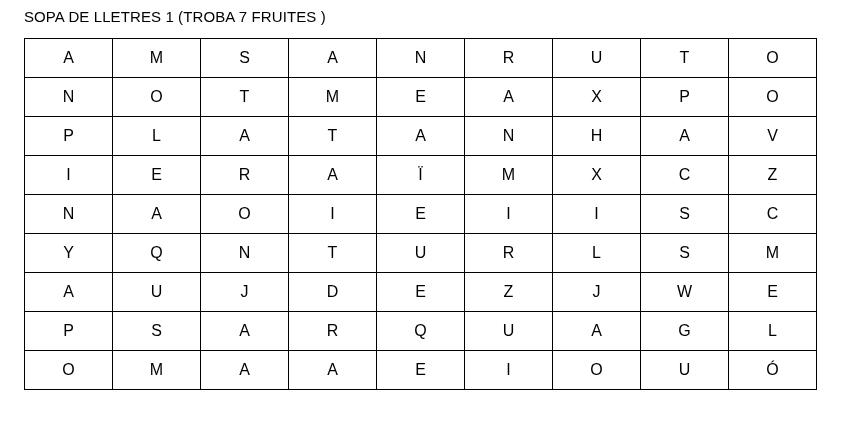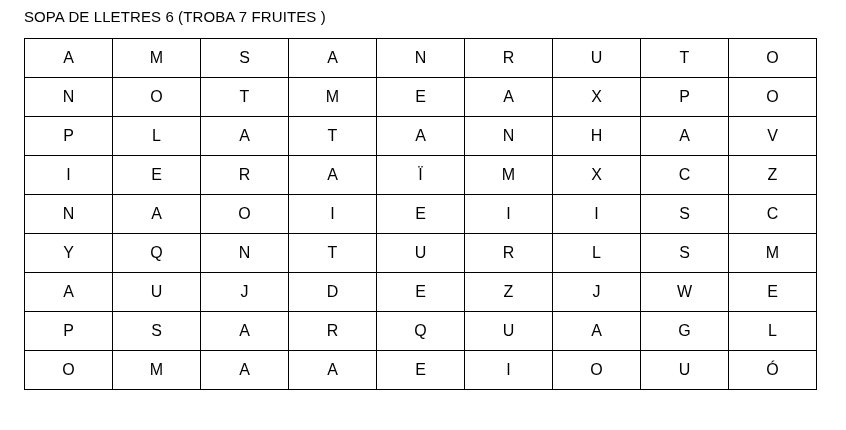--- a/index.html
+++ b/index.html
@@ -49,21 +49,21 @@
     font-family: "Liberation Sans", sans-serif;
     color: #000000;
     padding: 0;
   }
 </style>
 </head>
 <body>
 
 <div class="page">
 
-  <div class="title">SOPA DE LLETRES 6 (TROBA 7 FRUITES )</div>
+  <div class="title">SOPA DE LLETRES 1 (TROBA 7 FRUITES )</div>
 
   <div class="grid-wrap">
     <table class="wordsearch">
       <tbody>
         <tr>
           <td>A</td>
           <td>M</td>
           <td>S</td>
           <td>A</td>
           <td>N</td>

